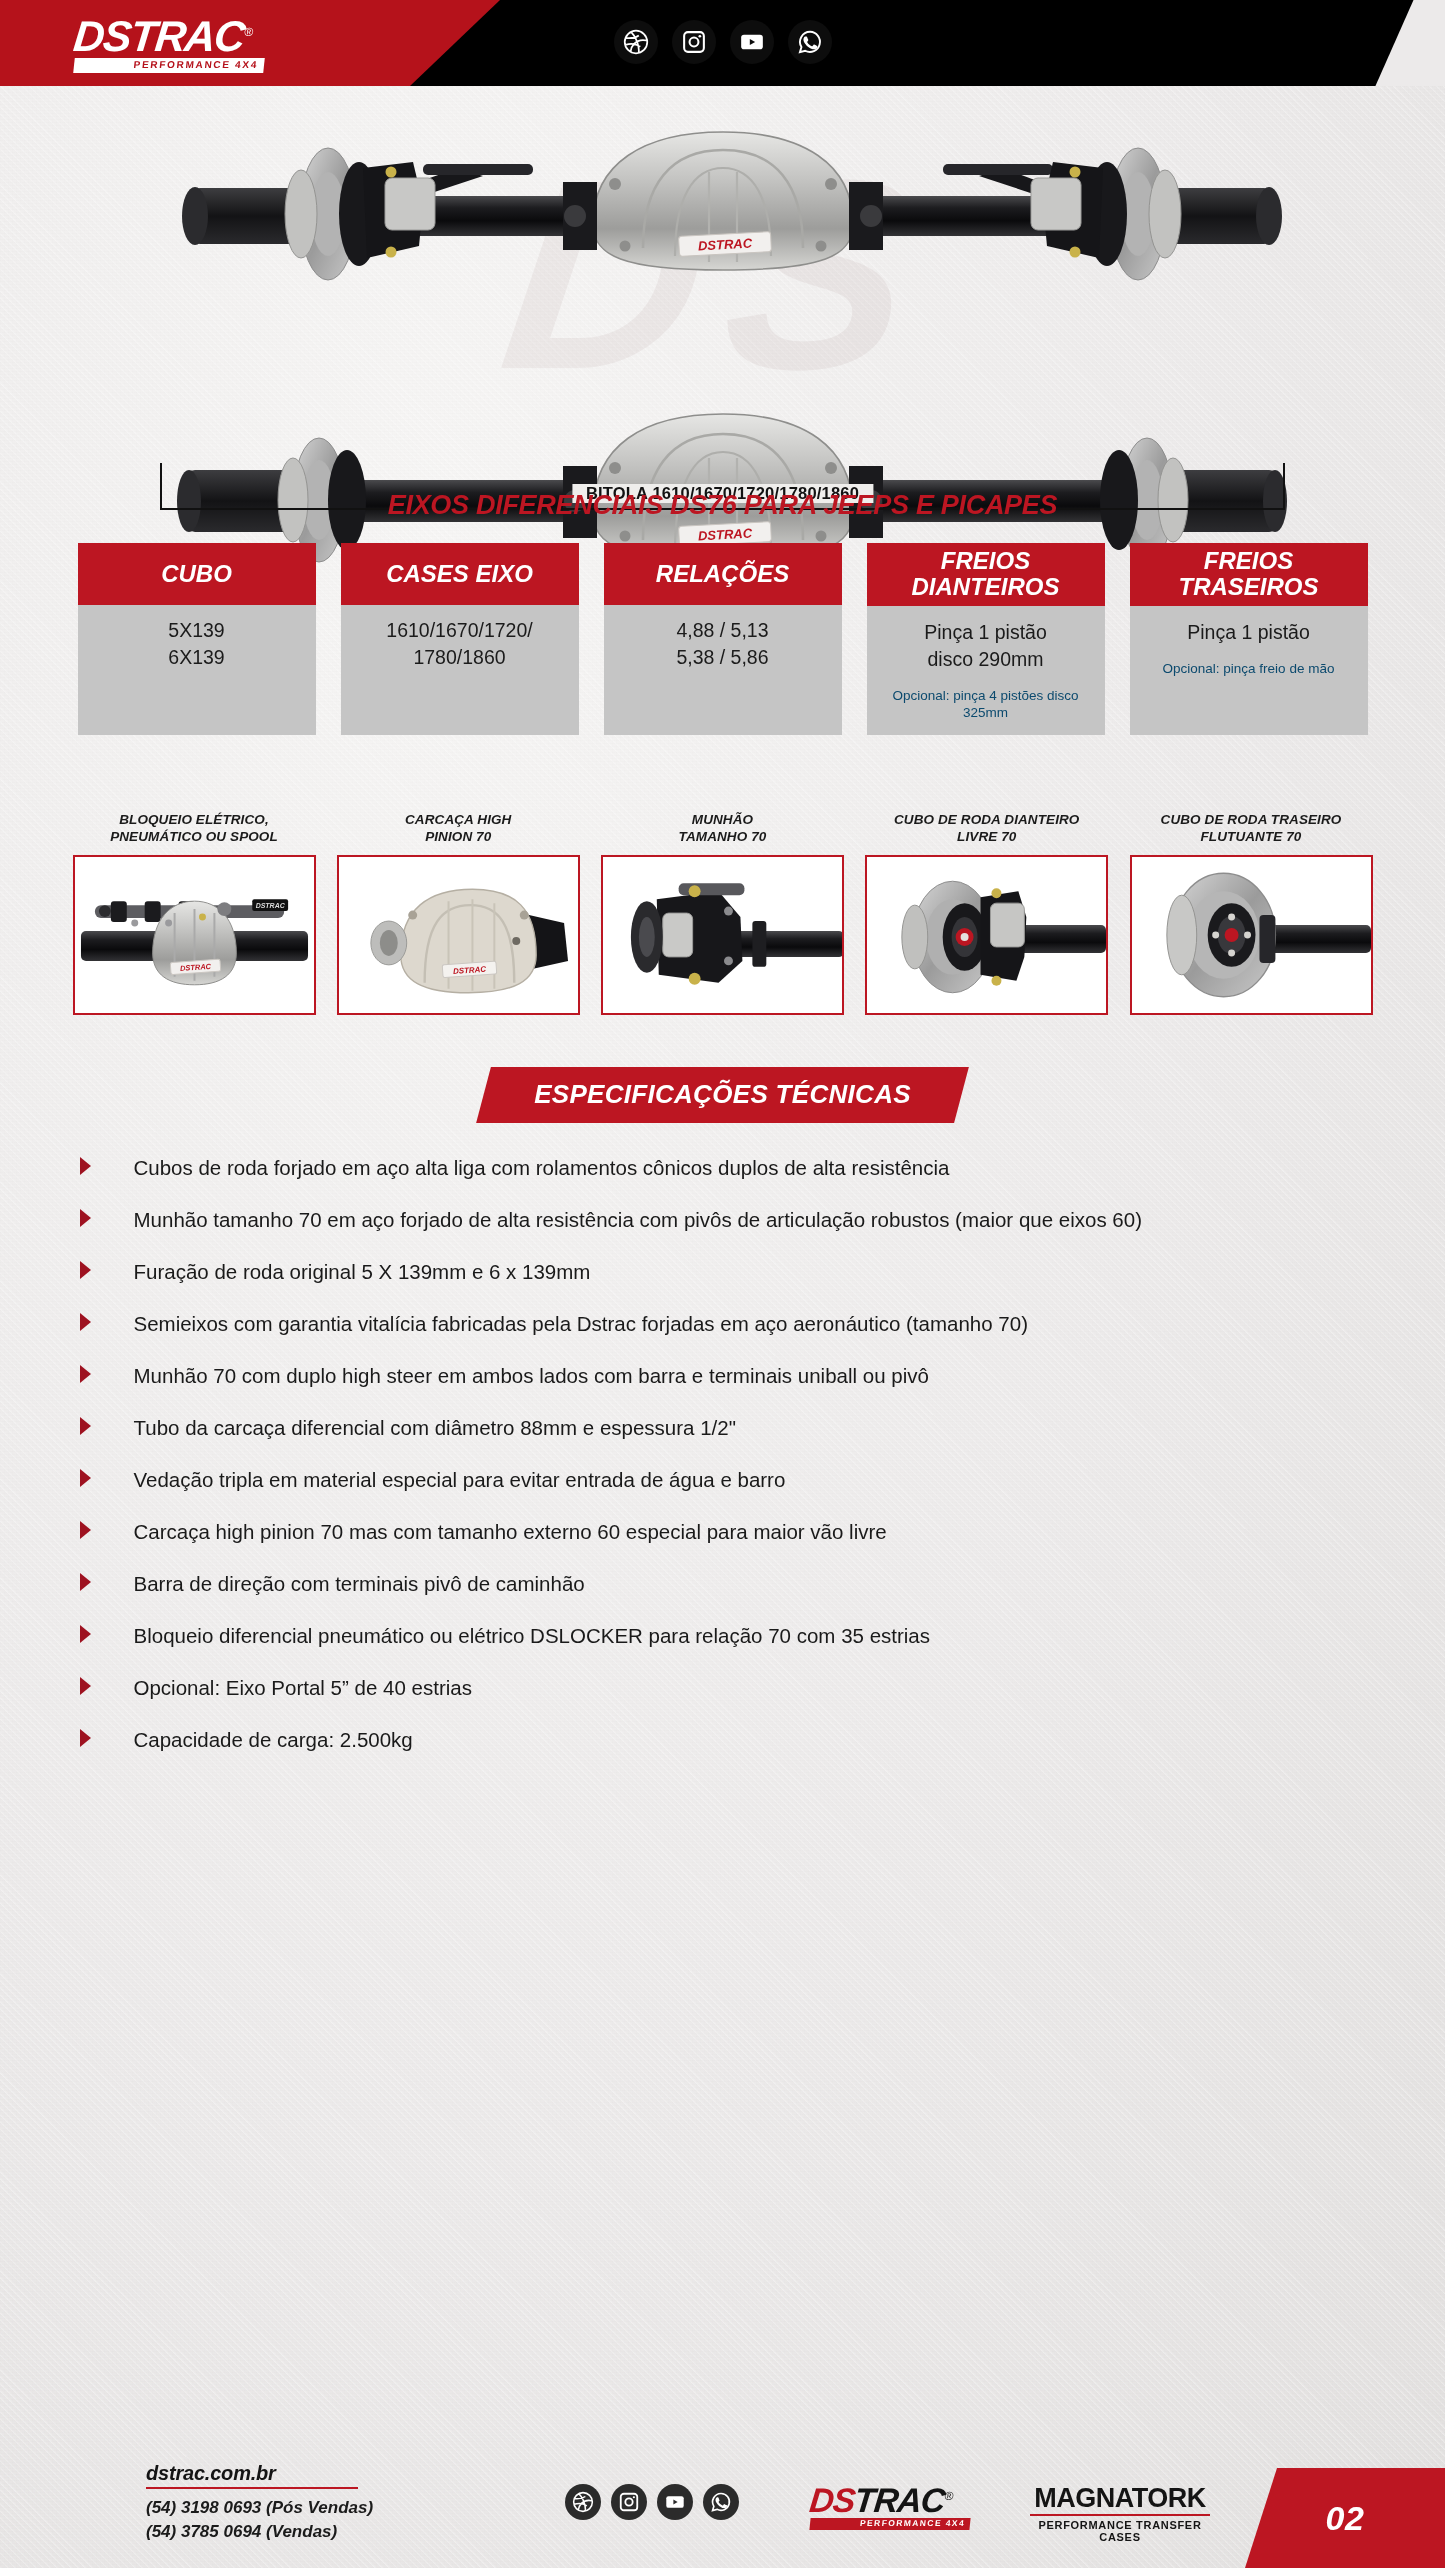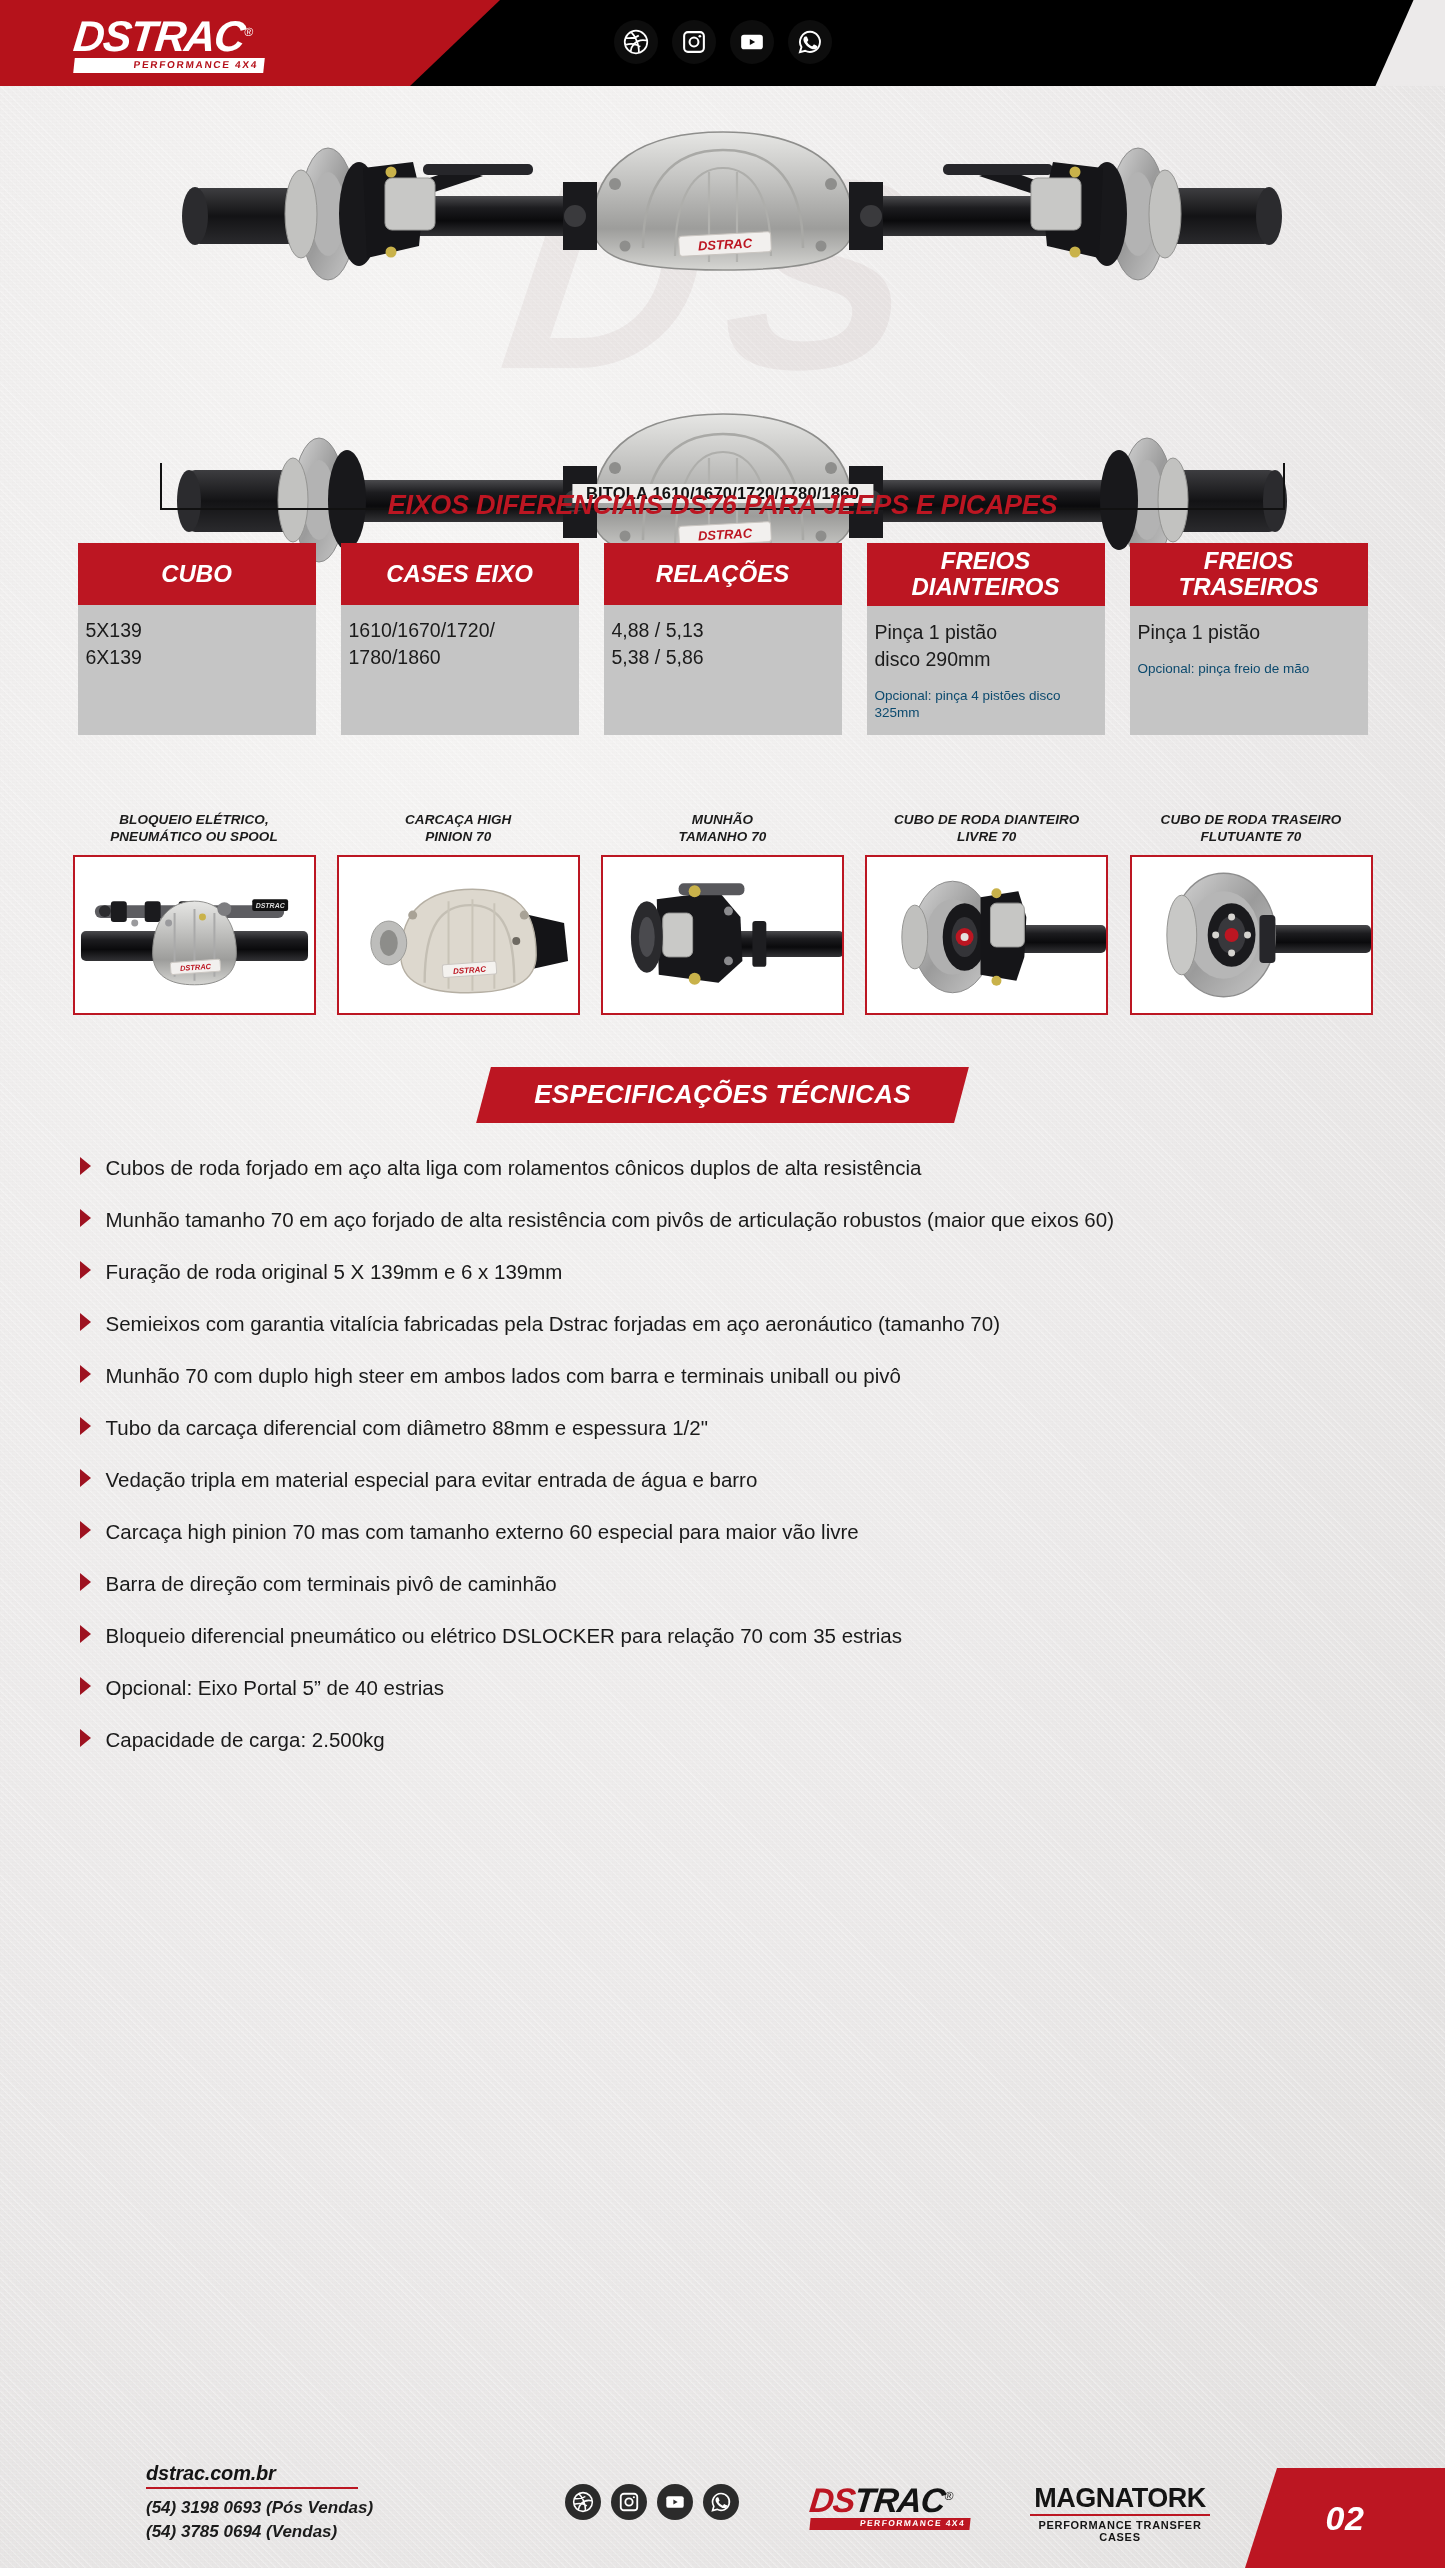--- a/index.html
+++ b/index.html
@@ -205,20 +205,21 @@
     font-style: italic;
     text-align: center;
     padding: 10px 4px 11px;
     line-height: 26px;
     min-height: 62px;
     display: flex; align-items: center; justify-content: center;
   }
   .spec-head.two-line { padding: 5px 4px 6px; line-height: 26px; }
   .spec-body {
     background: #c5c5c5;
+    text-align: center;
     padding: 12px 8px 14px;
     font-size: 19.5px;
     color: #1b1b1b;
     line-height: 27px;
     flex: 1;
   }
   .spec-body.tall { padding-top: 13px; }
   .spec-opt {
     display: block;
     margin-top: 14px;
@@ -283,20 +284,21 @@
   .bullets {
     position: relative;
     width: 1290px;
     margin: 26px auto 0;
     z-index: 4;
   }
   .bullet {
     display: flex;
     align-items: flex-start;
     margin-bottom: 14px;
+    gap: 28px;
   }
   .bullet-arrow {
     flex: 0 0 auto;
     width: 22px;
     margin-right: 6px;
     margin-top: 7px;
   }
   .bullet-arrow svg { width: 15px; height: 20px; display: block; }
   .bullet-text {
     font-size: 20.5px;

